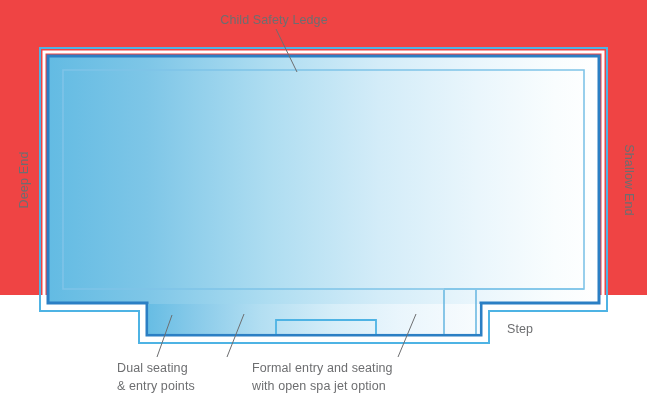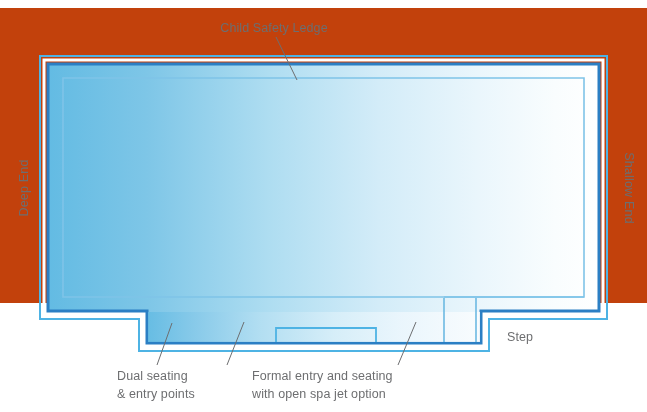--- a/index.html
+++ b/index.html
@@ -10,22 +10,21 @@
   body {
     width: 647px;
     height: 412px;
     font-family: "Liberation Sans", sans-serif;
     overflow: hidden;
   }
   #diagram-root {
     position: relative;
     width: 647px;
     height: 295px;
-    background: #c2410c;
-    margin-top: 8px;
+    background: #ef4444;
   }
   svg#pool-svg {
     display: block;
     width: 647px;
     height: 412px;
   }
   .label-text {
     fill: #6d6e70;
     font-family: "Liberation Sans", sans-serif;
     font-size: 12.5px;

